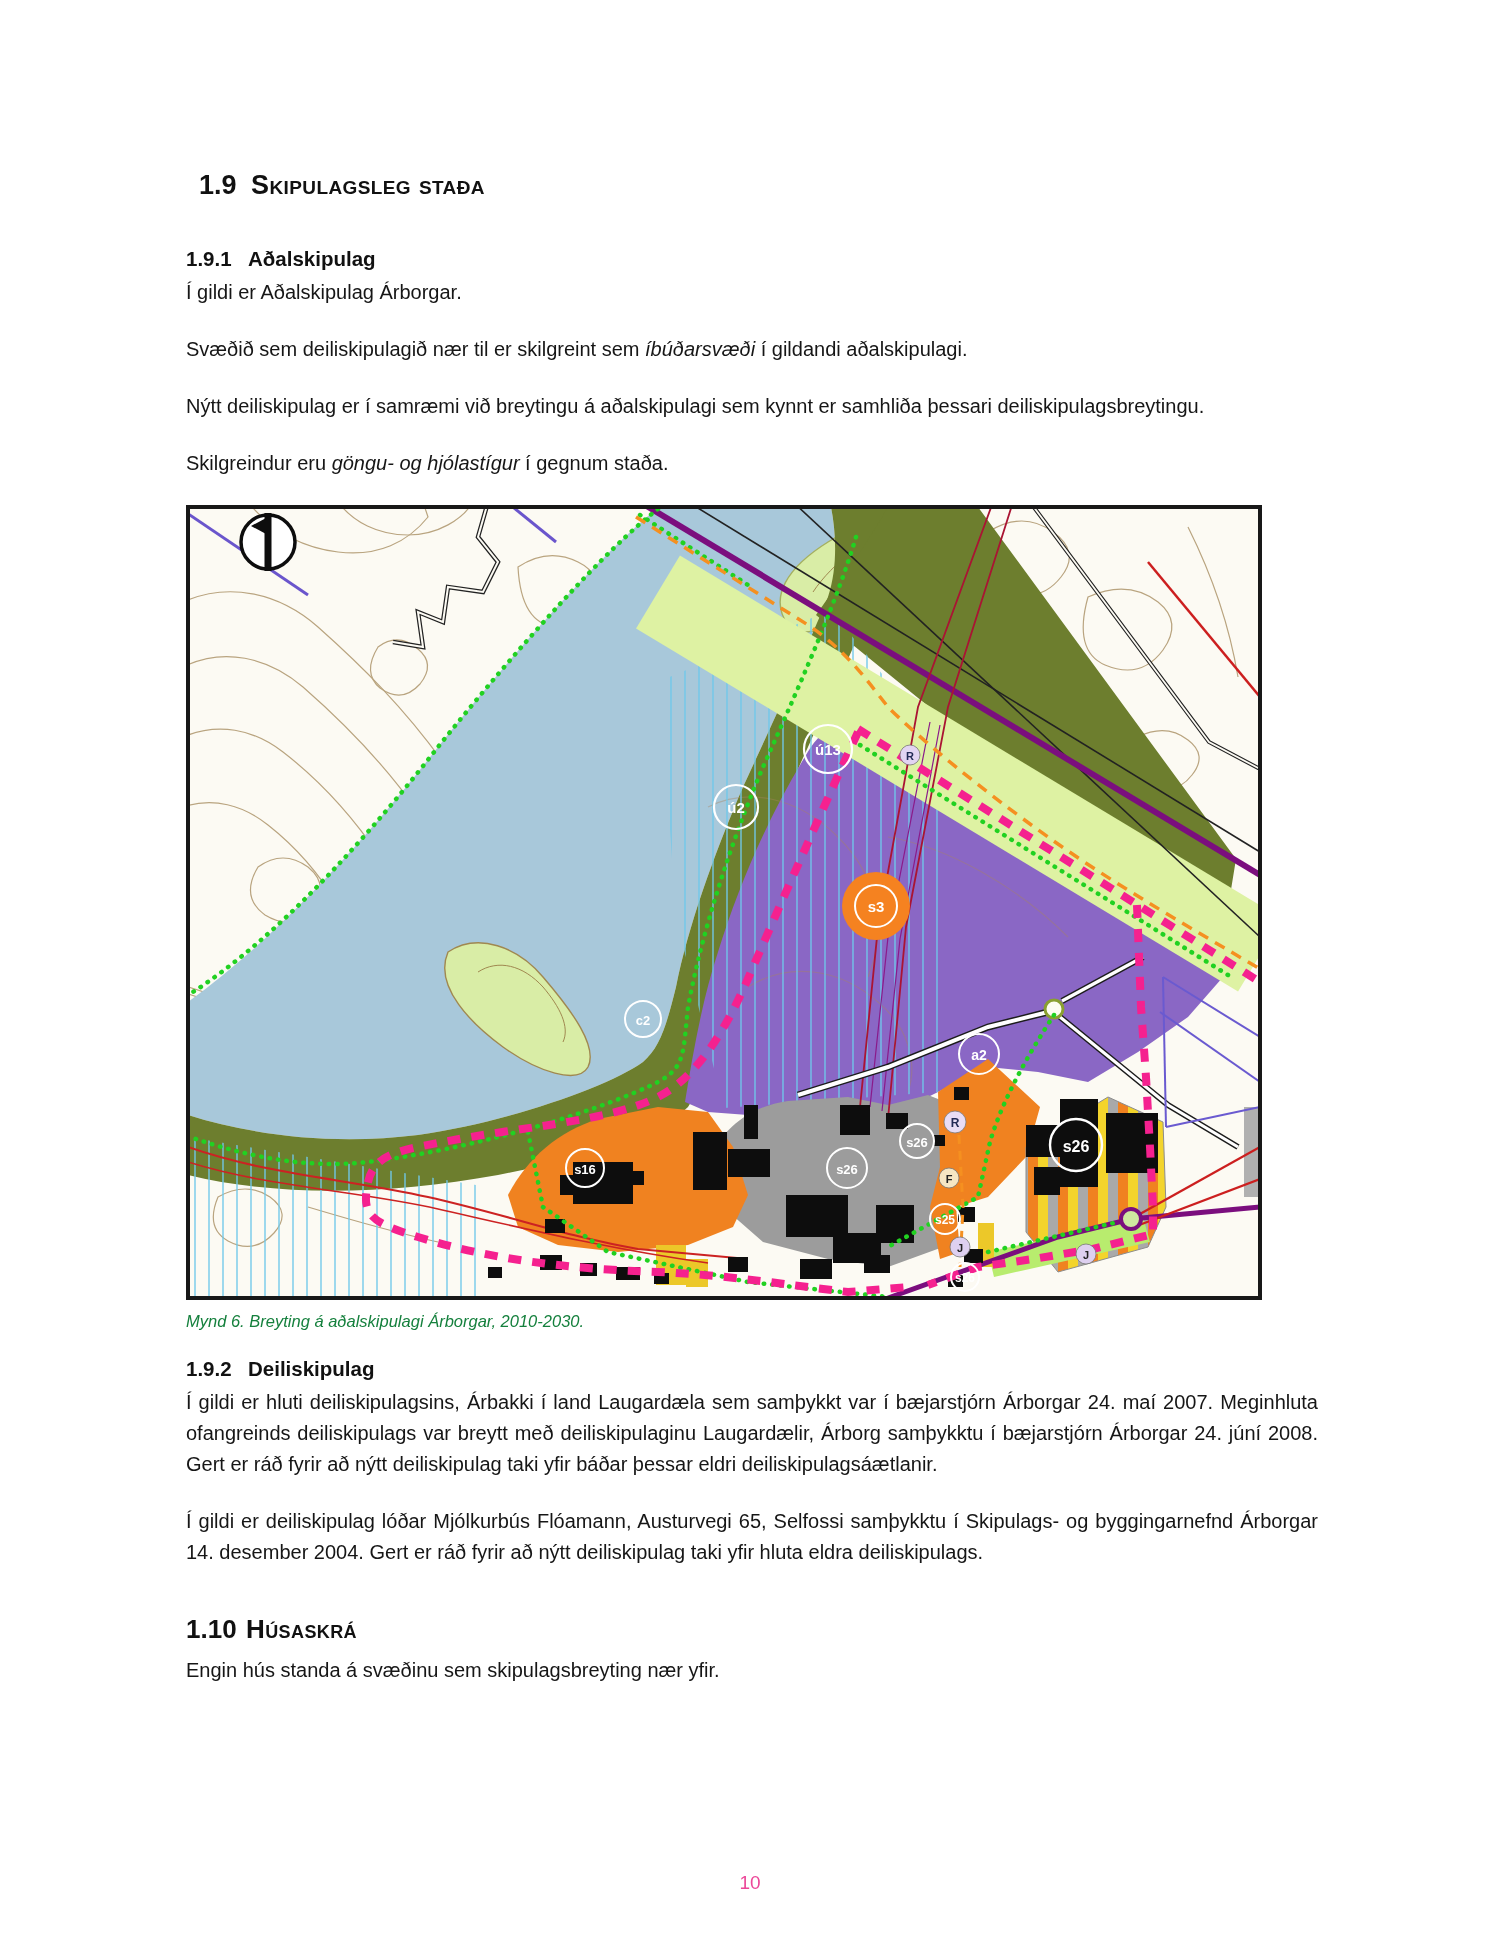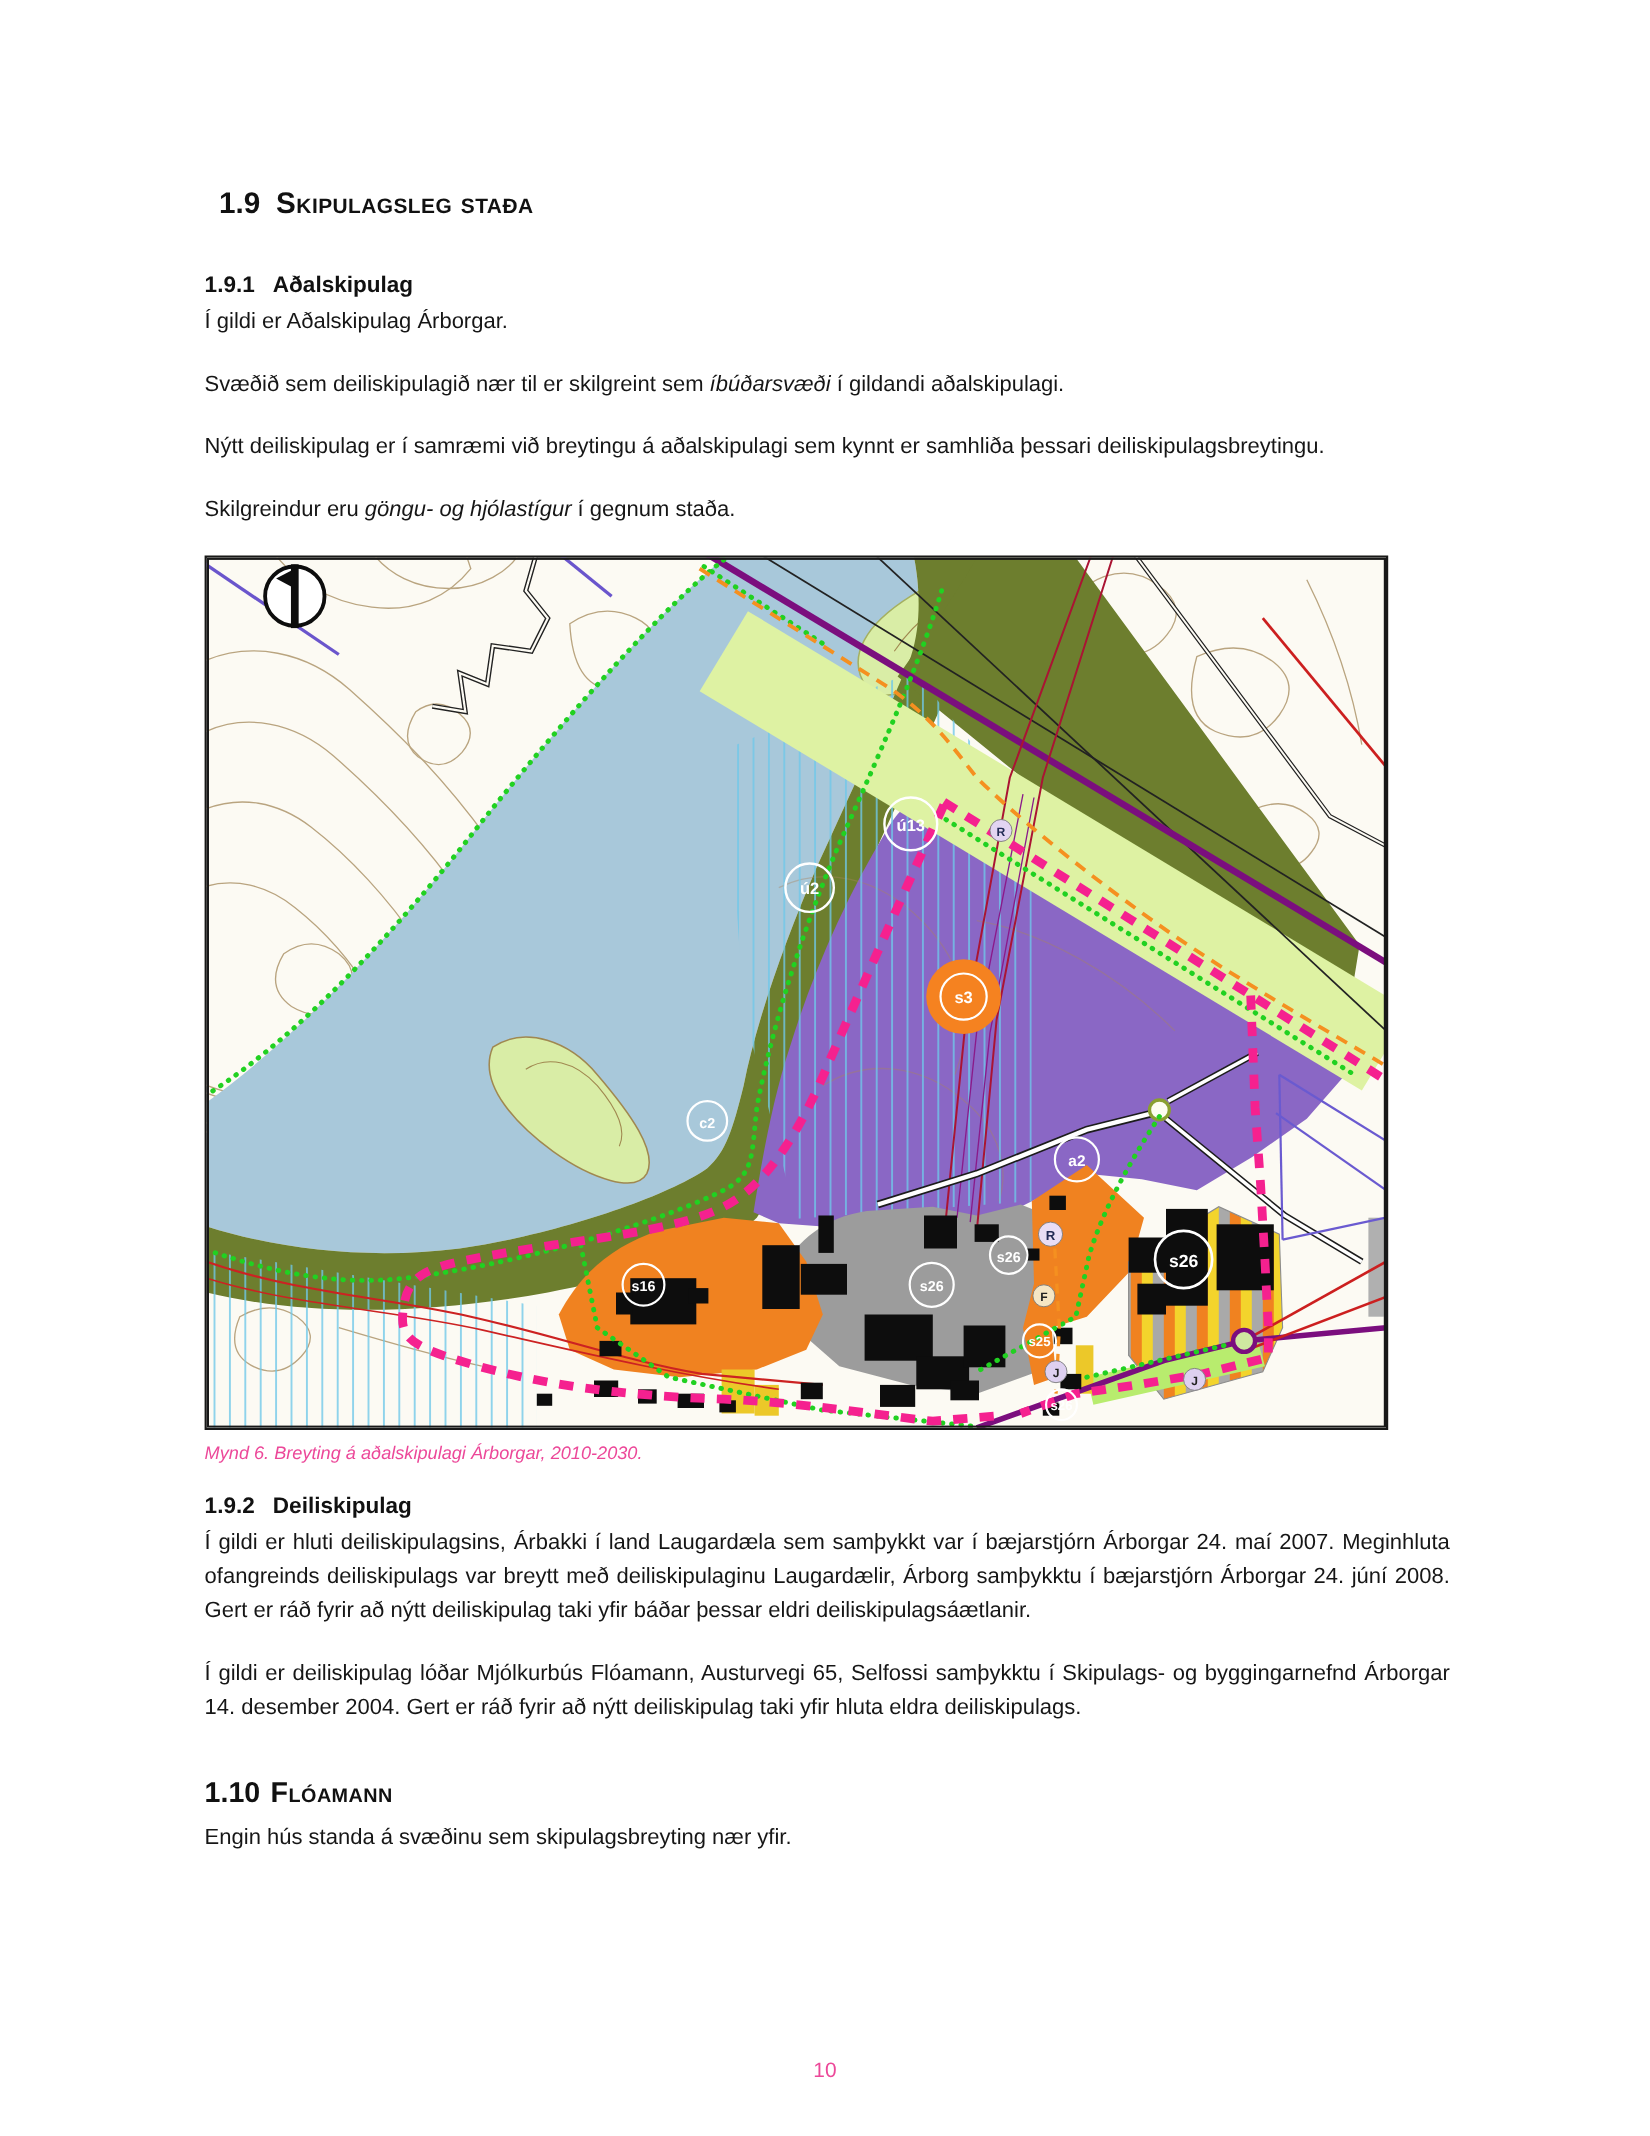--- a/index.html
+++ b/index.html
@@ -12,21 +12,21 @@
   h2.sec{font-size:26px;margin:46px 0 10px 0;}
   h2.sec .num{display:inline-block;width:60px;}
   .sc{font-variant:small-caps;letter-spacing:.4px;}
   h3.sub{font-size:20.5px;margin:0 0 6px 0;}
   h3.sub .num{display:inline-block;width:62px;}
   p{font-size:20px;line-height:1.55;margin:0 0 26px 0;}
   .just{text-align:justify;}
   em{font-style:italic;}
   figure{margin:2px 0 0 0;}
   figure svg{display:block;border:2px solid #181818;background:#fcfaf3;}
-  figcaption{font-size:16.5px;font-style:italic;color:#ec4899;margin:12px 0 26px 0;}
+  figcaption{font-size:16.5px;font-style:italic;color:#15803d;margin:12px 0 26px 0;}
   .pagenum{position:absolute;left:0;bottom:48px;width:100%;text-align:center;
            font-size:19px;color:#ec4899;}
   .mapsvg text{font-family:"Liberation Sans",sans-serif;}
 </style>
 </head>
 <body>
 
 <div class="page">
   <div class="content">
 
@@ -257,19 +257,19 @@
       </svg>
       <figcaption>Mynd 6. Breyting á aðalskipulagi Árborgar, 2010-2030.</figcaption>
     </figure>
 
     <h3 class="sub"><span class="num">1.9.2</span><span>Deiliskipulag</span></h3>
 
     <p class="just">Í gildi er hluti deiliskipulagsins, Árbakki í land Laugardæla sem samþykkt var í bæjarstjórn Árborgar 24. maí 2007. Meginhluta ofangreinds deiliskipulags var breytt með deiliskipulaginu Laugardælir, Árborg samþykktu í bæjarstjórn Árborgar 24. júní 2008. Gert er ráð fyrir að nýtt deiliskipulag taki yfir báðar þessar eldri deiliskipulagsáætlanir.</p>
 
     <p class="just">Í gildi er deiliskipulag lóðar Mjólkurbús Flóamann, Austurvegi 65, Selfossi samþykktu í Skipulags- og byggingarnefnd Árborgar 14. desember 2004. Gert er ráð fyrir að nýtt deiliskipulag taki yfir hluta eldra deiliskipulags.</p>
 
-    <h2 class="sec"><span class="num">1.10</span><span class="sc">Flóamann</span></h2>
+    <h2 class="sec"><span class="num">1.10</span><span class="sc">Húsaskrá</span></h2>
 
     <p>Engin hús standa á svæðinu sem skipulagsbreyting nær yfir.</p>
   </div>
 
   <div class="pagenum">10</div>
 </div>
 
 </body></html>

